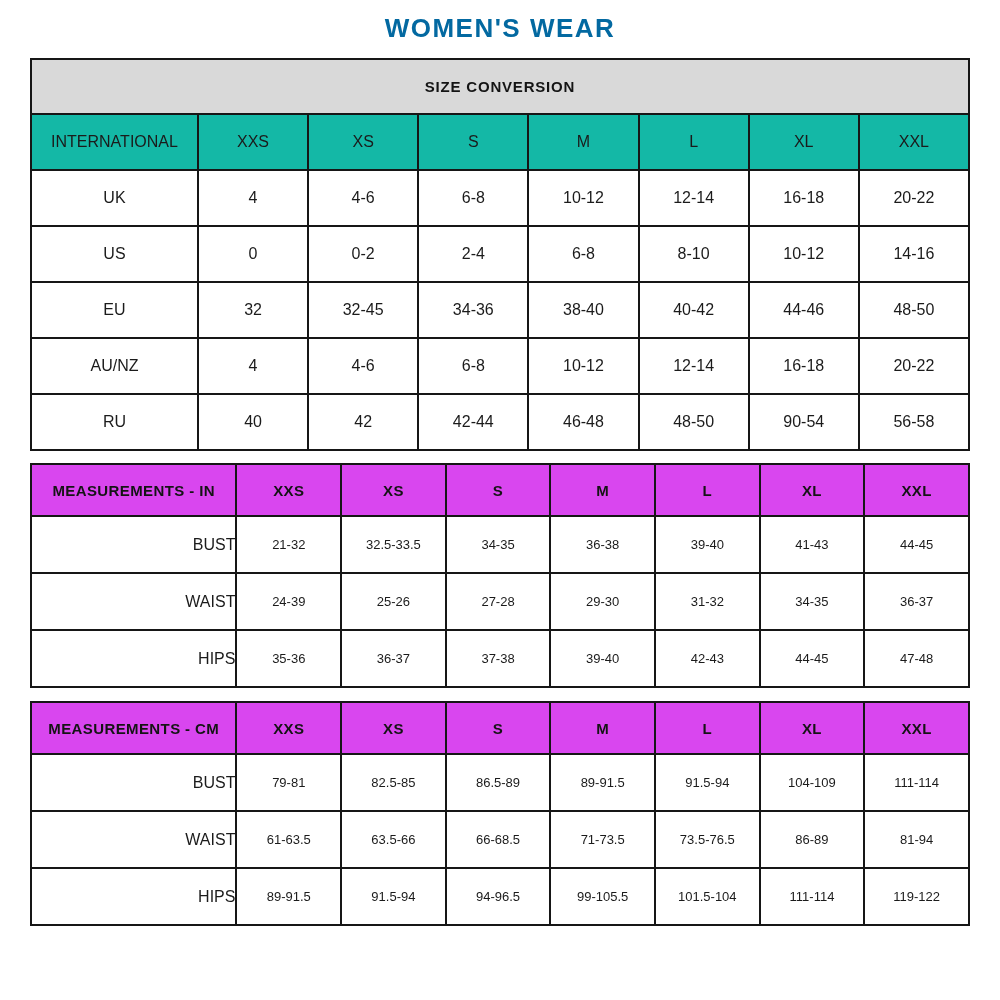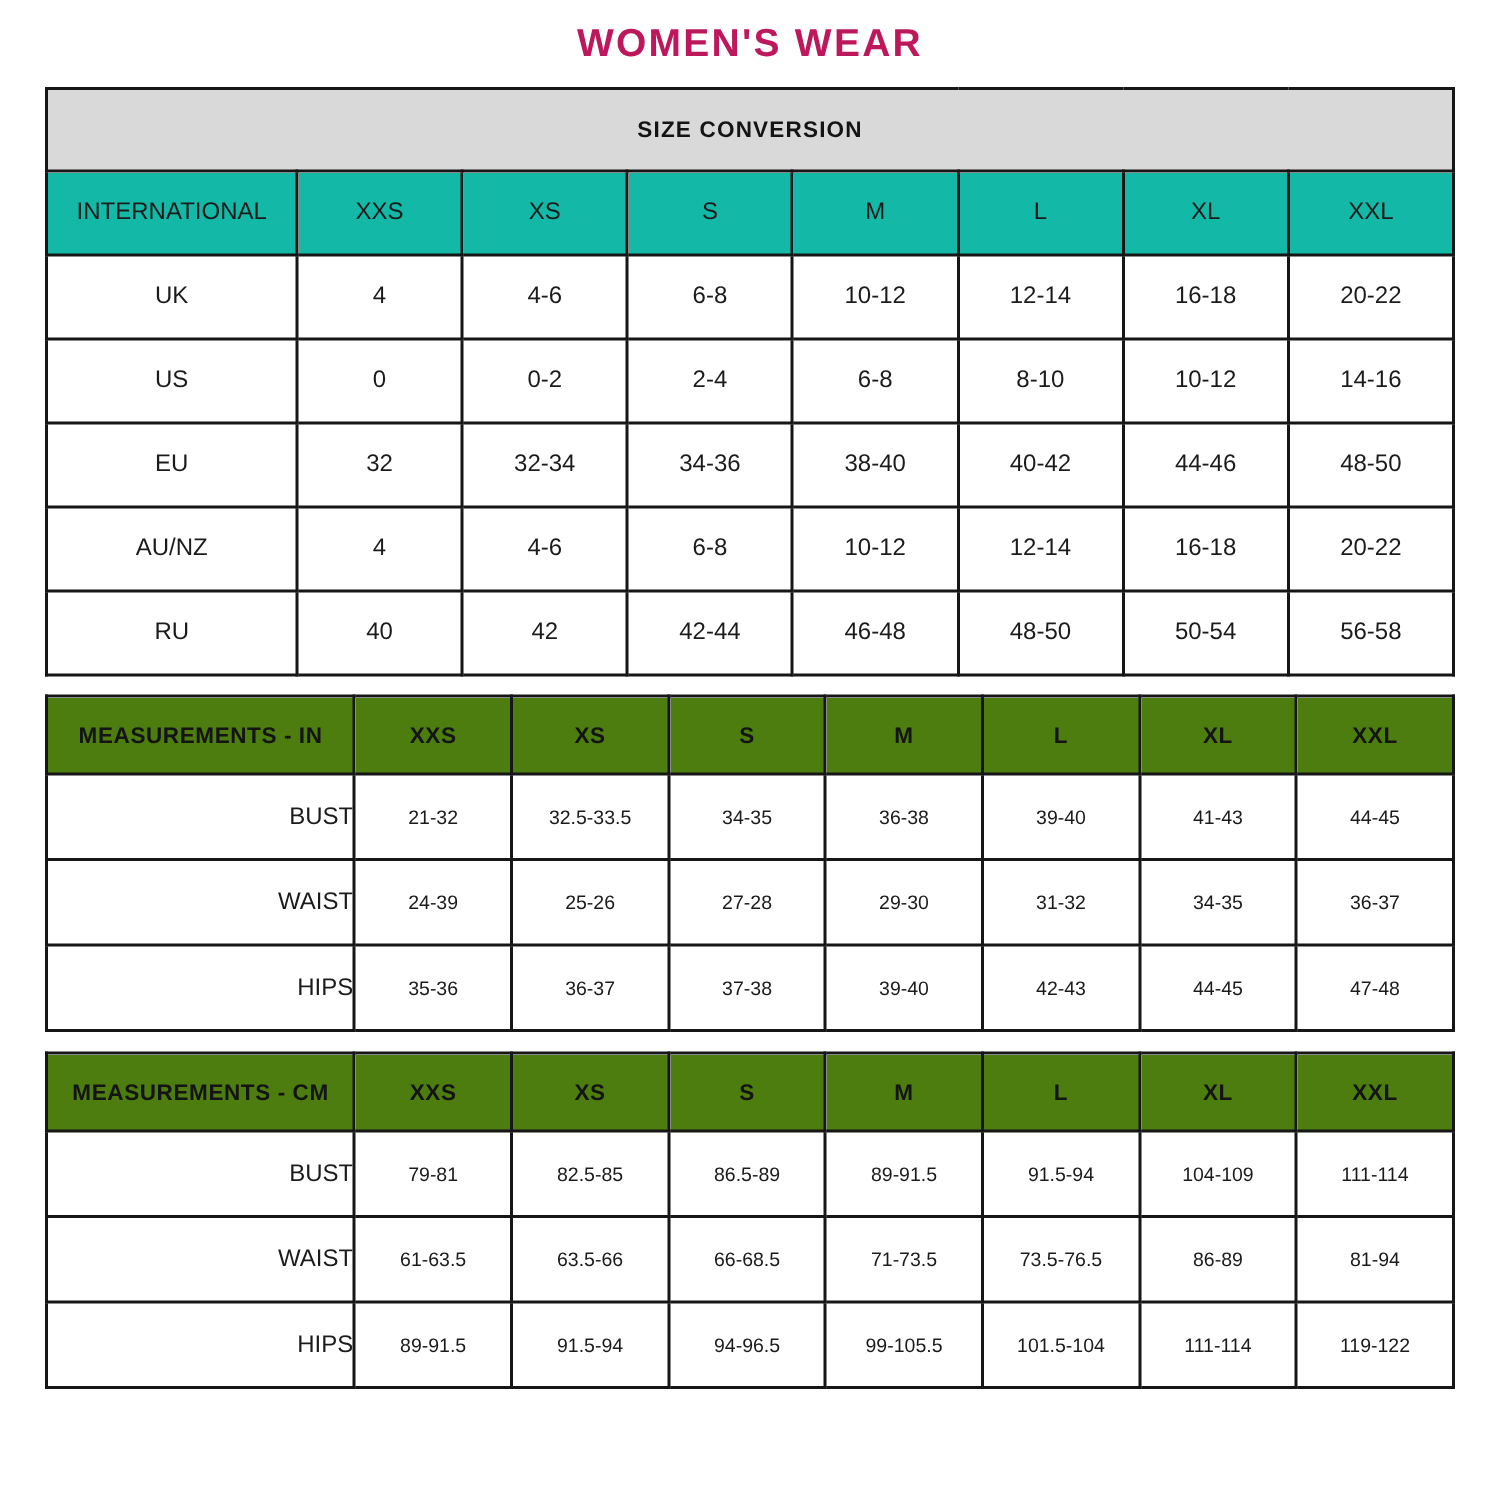--- a/index.html
+++ b/index.html
@@ -14,21 +14,21 @@
     width: 940px;
     margin: 0 auto;
     padding-top: 10px;
   }
   .page-title {
     text-align: center;
     font-size: 26px;
     font-weight: bold;
     letter-spacing: 1.5px;
     margin: 3px 0 14px 0;
-    color: #be185d;
+    color: #0369a1;
   }
   table {
     width: 100%;
     border-collapse: collapse;
     table-layout: fixed;
   }
   td, th {
     border: 2px solid #161616;
     text-align: center;
     vertical-align: middle;
@@ -49,21 +49,21 @@
   .t-conv thead th.col-head {
     background: #14b8a6;
     font-weight: normal;
     height: 54px;
     font-size: 16px;
   }
   .t-conv tbody td { height: 54px; font-size: 16px; }
   
   .t-meas { margin-bottom: 13px; }
   .t-meas thead th {
-    background: #4d7c0f;
+    background: #d946ef;
     height: 50px;
     font-size: 15px;
     font-weight: bold;
     letter-spacing: 0.4px;
     color: #141414;
   }
   .t-meas tbody td { height: 55px; font-size: 13px; }
   .t-meas tbody td.label-cell { font-size: 16px; text-align: right; }
 </style>
 </head>
@@ -116,21 +116,21 @@
           <td class="value-cell">0-2</td>
           <td class="value-cell">2-4</td>
           <td class="value-cell">6-8</td>
           <td class="value-cell">8-10</td>
           <td class="value-cell">10-12</td>
           <td class="value-cell">14-16</td>
         </tr>
         <tr>
           <td class="label-cell">EU</td>
           <td class="value-cell">32</td>
-          <td class="value-cell">32-34</td>
+          <td class="value-cell">32-45</td>
           <td class="value-cell">34-36</td>
           <td class="value-cell">38-40</td>
           <td class="value-cell">40-42</td>
           <td class="value-cell">44-46</td>
           <td class="value-cell">48-50</td>
         </tr>
         <tr>
           <td class="label-cell">AU/NZ</td>
           <td class="value-cell">4</td>
           <td class="value-cell">4-6</td>
@@ -140,21 +140,21 @@
           <td class="value-cell">16-18</td>
           <td class="value-cell">20-22</td>
         </tr>
         <tr>
           <td class="label-cell">RU</td>
           <td class="value-cell">40</td>
           <td class="value-cell">42</td>
           <td class="value-cell">42-44</td>
           <td class="value-cell">46-48</td>
           <td class="value-cell">48-50</td>
-          <td class="value-cell">50-54</td>
+          <td class="value-cell">90-54</td>
           <td class="value-cell">56-58</td>
         </tr>
       </tbody>
   </table>
 
   <table class="t-meas">
     <colgroup>
       <col style="width:21.9%">
       <col style="width:11.157%">
         <col style="width:11.157%">

